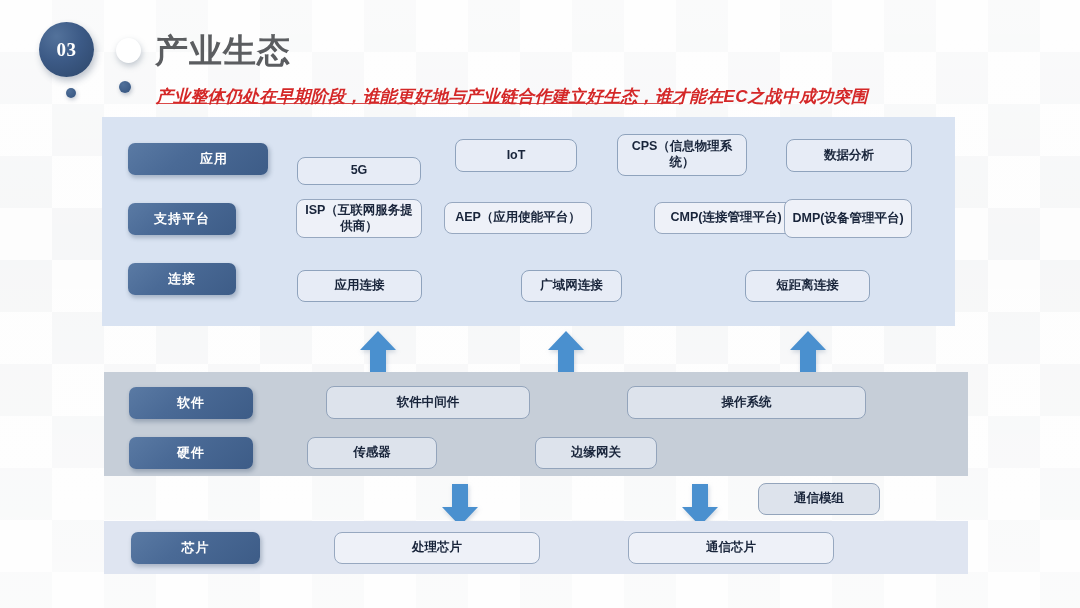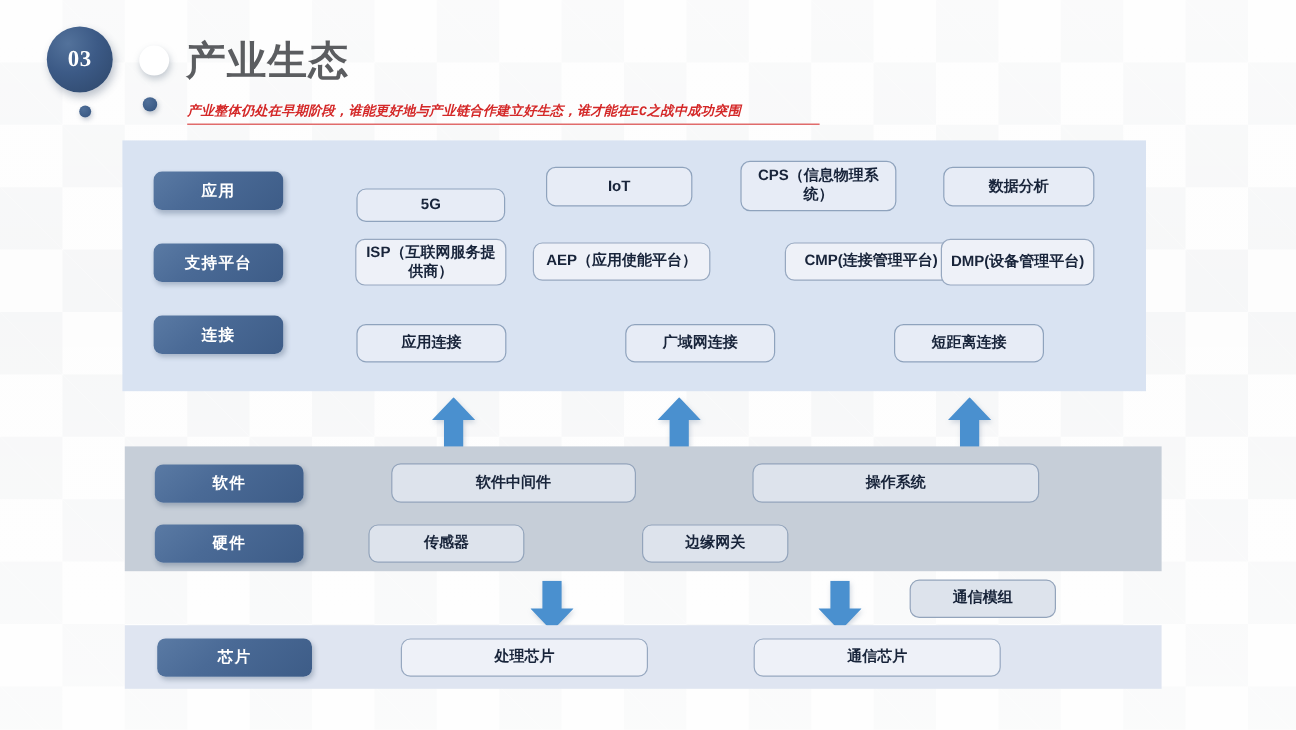--- a/index.html
+++ b/index.html
@@ -47,22 +47,22 @@
   #small-dot-b{left:66px;top:88px;width:10px;height:10px;
     background:radial-gradient(circle at 35% 30%,#4e6e98,#34537e);
     box-shadow:1px 2px 4px rgba(50,70,100,.28);}
 
   #page-title{
     position:absolute;left:155px;top:29px;
     font-size:33px;font-weight:bold;color:#5b5d60;letter-spacing:1px;
   }
   #subtitle{
     position:absolute;left:156px;top:85px;
-    font-size:11px;font-weight:bold;font-style:italic;
-    color:#d42828;letter-spacing:.2px;white-space:nowrap;font-family:Liberation Mono, monospace;
+    font-size:17px;font-weight:bold;font-style:italic;
+    color:#d42828;letter-spacing:.2px;white-space:nowrap;
   }
   #subtitle-rule{
     position:absolute;left:156px;top:103px;width:527px;height:1px;
     background:#d42828;opacity:.85;
   }
 
   
   .panel{position:absolute;}
   #panel-top{
     left:102px;top:117px;width:853px;height:209px;
@@ -118,35 +118,35 @@
   <div class="circ" id="small-dot-a"></div>
   <div class="circ" id="small-dot-b"></div>
 
   <div id="page-title">产业生态</div>
   <div id="subtitle">产业整体仍处在早期阶段，谁能更好地与产业链合作建立好生态，谁才能在EC之战中成功突围</div>
   <div id="subtitle-rule"></div>
 </div>
 
 <div class="panel" id="panel-top"></div>
 
-<div class="row-label" style="left:128px;top:143px;width:108px;">应用</div>
+<div class="row-label" style="left:128px;top:143px;width:108px;padding-left:32px;">应用</div>
 <div class="box" style="left:297px;top:157px;width:124px;height:28px;">5G</div>
 <div class="box" style="left:455px;top:139px;width:122px;height:33px;">IoT</div>
 <div class="box" style="left:617px;top:134px;width:130px;height:42px;">CPS（信息物理系统）</div>
 <div class="box" style="left:786px;top:139px;width:126px;height:33px;">数据分析</div>
 
 <div class="row-label" style="left:128px;top:203px;width:108px;">支持平台</div>
 <div class="box pale" style="left:296px;top:199px;width:126px;height:39px;">ISP（互联网服务提供商）</div>
 <div class="box pale" style="left:444px;top:202px;width:148px;height:32px;">AEP（应用使能平台）</div>
 <div class="box pale" style="left:654px;top:202px;width:144px;height:32px;">CMP(连接管理平台)</div>
 <div class="box pale" style="left:784px;top:199px;width:128px;height:39px;">DMP(设备管理平台)</div>
 
 <div class="row-label" style="left:128px;top:263px;width:108px;">连接</div>
 <div class="box" style="left:297px;top:270px;width:125px;height:32px;">应用连接</div>
-<div class="box" style="left:521px;top:270px;width:125px;height:32px;">广域网连接</div>
+<div class="box" style="left:521px;top:270px;width:101px;height:32px;">广域网连接</div>
 <div class="box" style="left:745px;top:270px;width:125px;height:32px;">短距离连接</div>
 
 <div class="arrow" style="left:360px;top:331px;">
   <svg viewBox="0 0 36 42" xmlns="http://www.w3.org/2000/svg">
     <polygon points="18,0 36,19 26,19 26,42 10,42 10,19 0,19" fill="#4a90cf"></polygon>
   </svg>
 </div>
 <div class="arrow" style="left:548px;top:331px;">
   <svg viewBox="0 0 36 42" xmlns="http://www.w3.org/2000/svg">
     <polygon points="18,0 36,19 26,19 26,42 10,42 10,19 0,19" fill="#4a90cf"></polygon>

